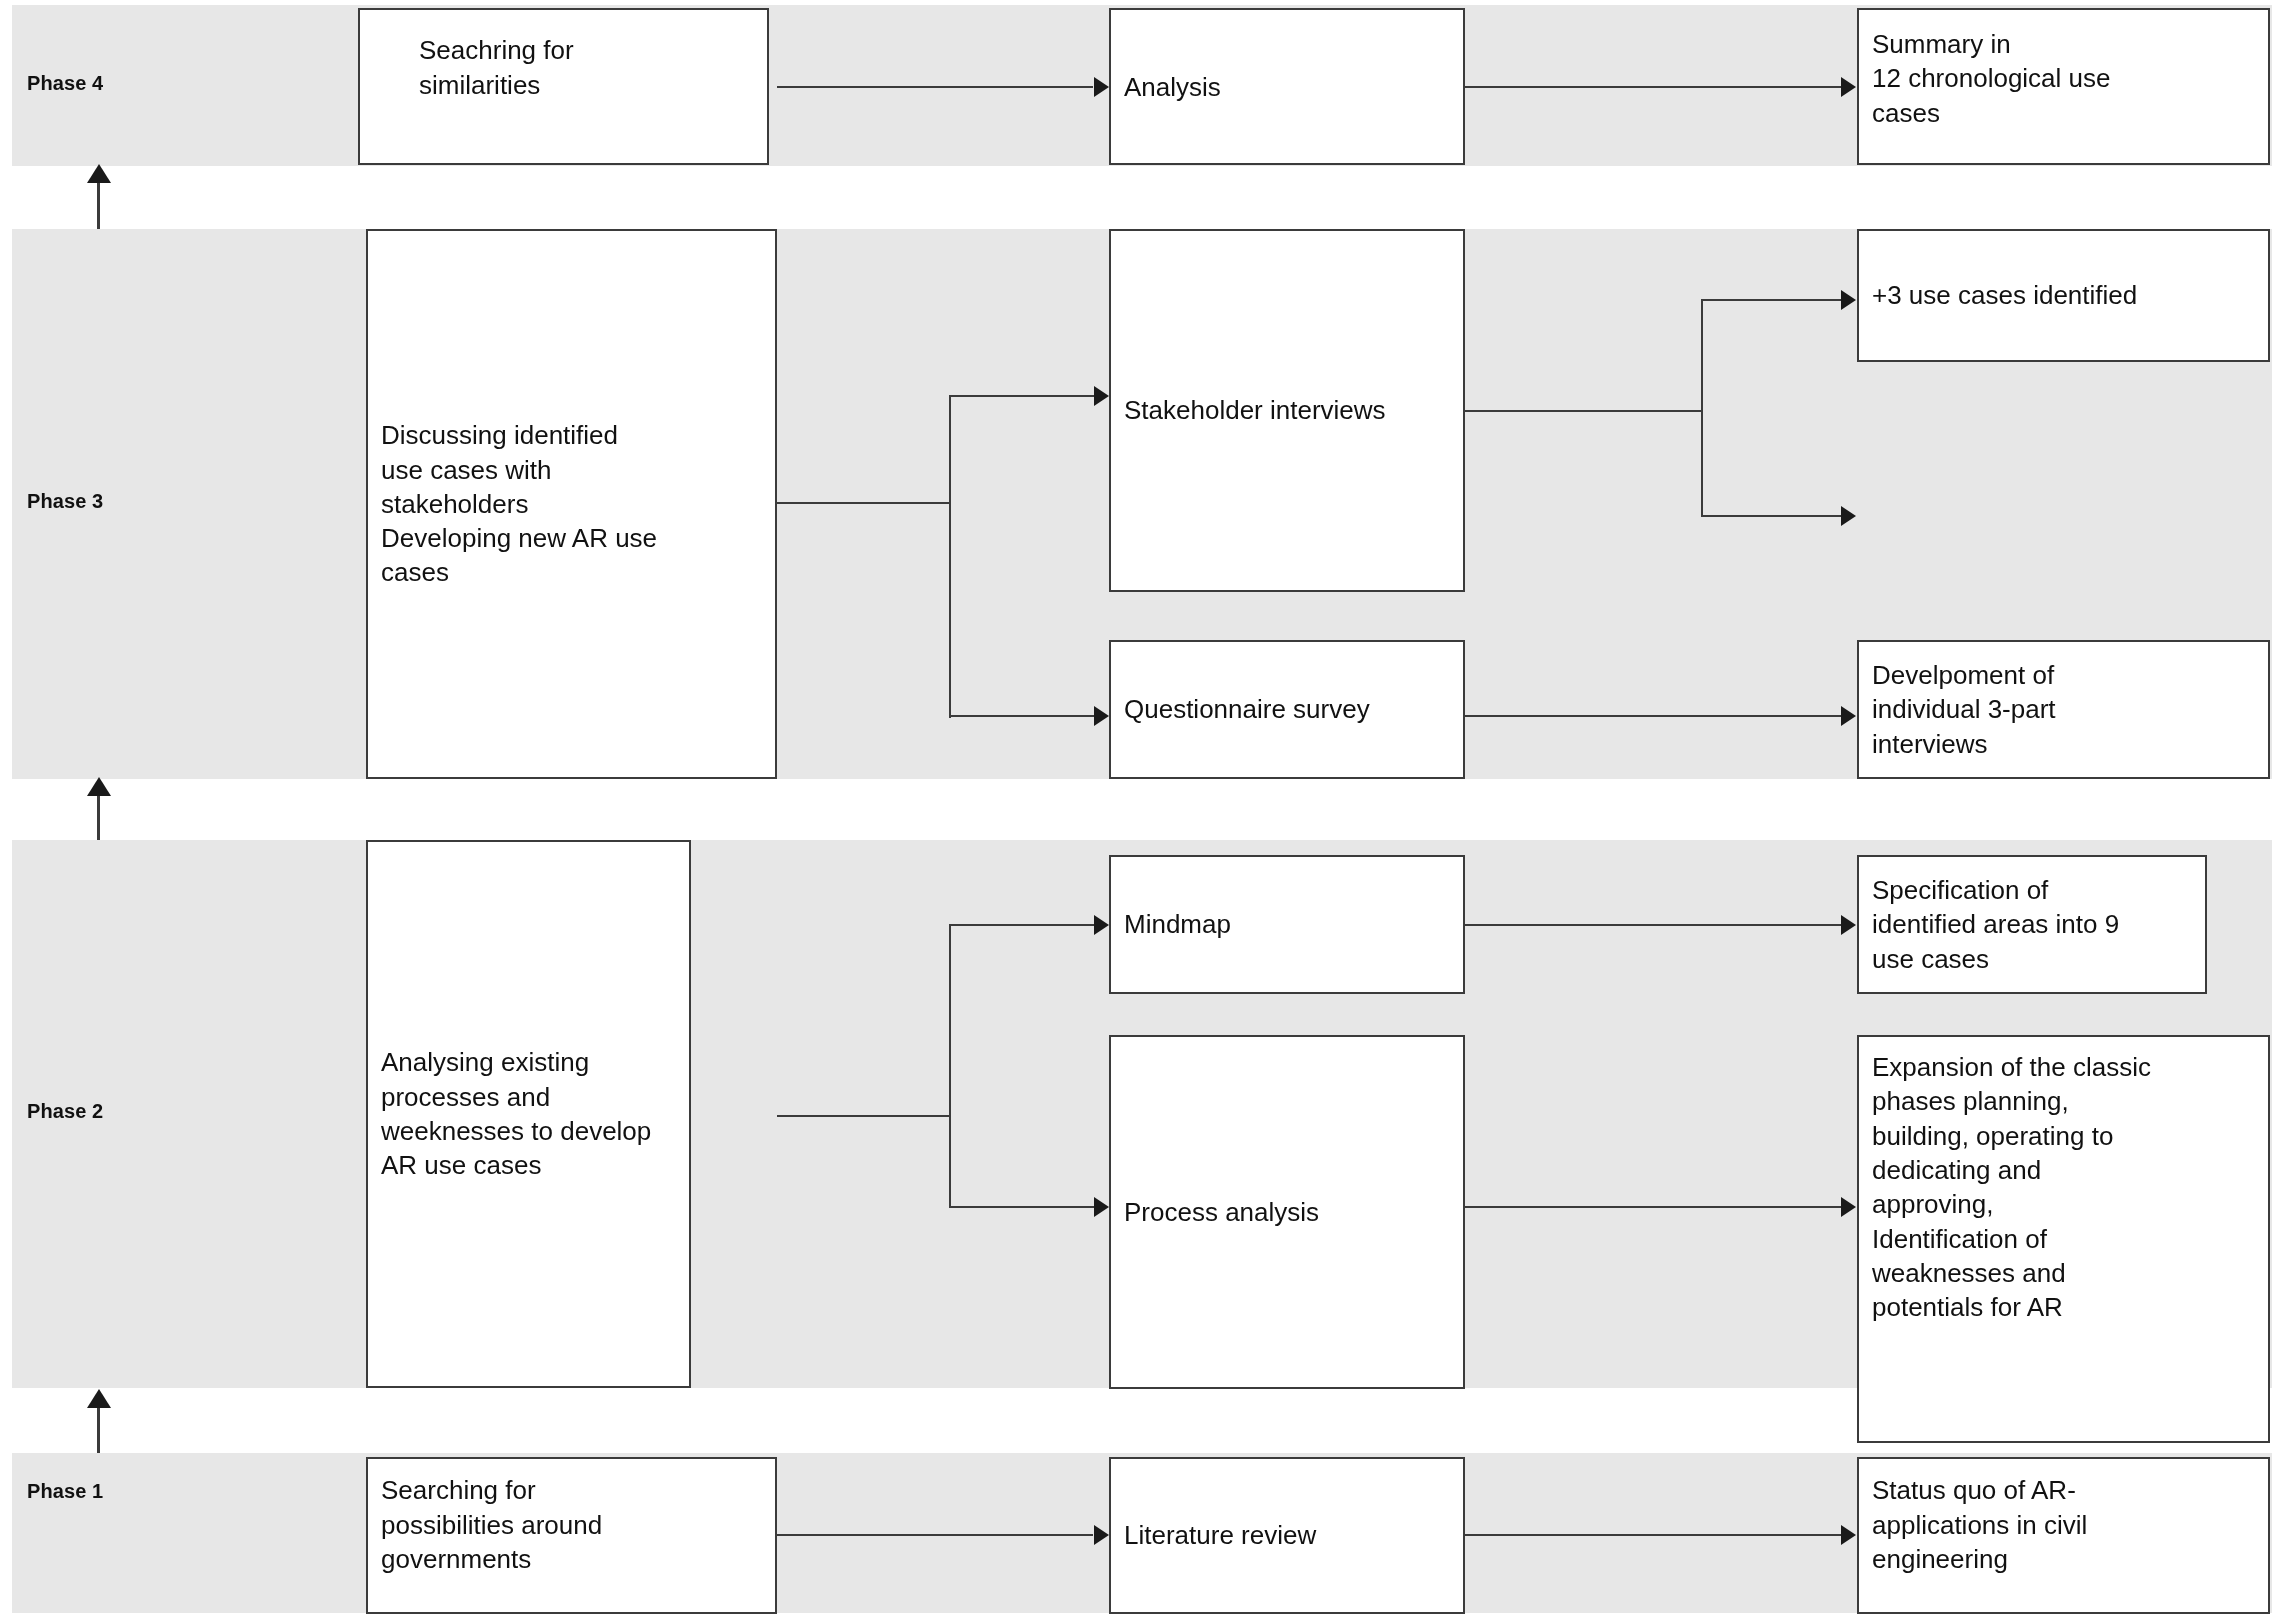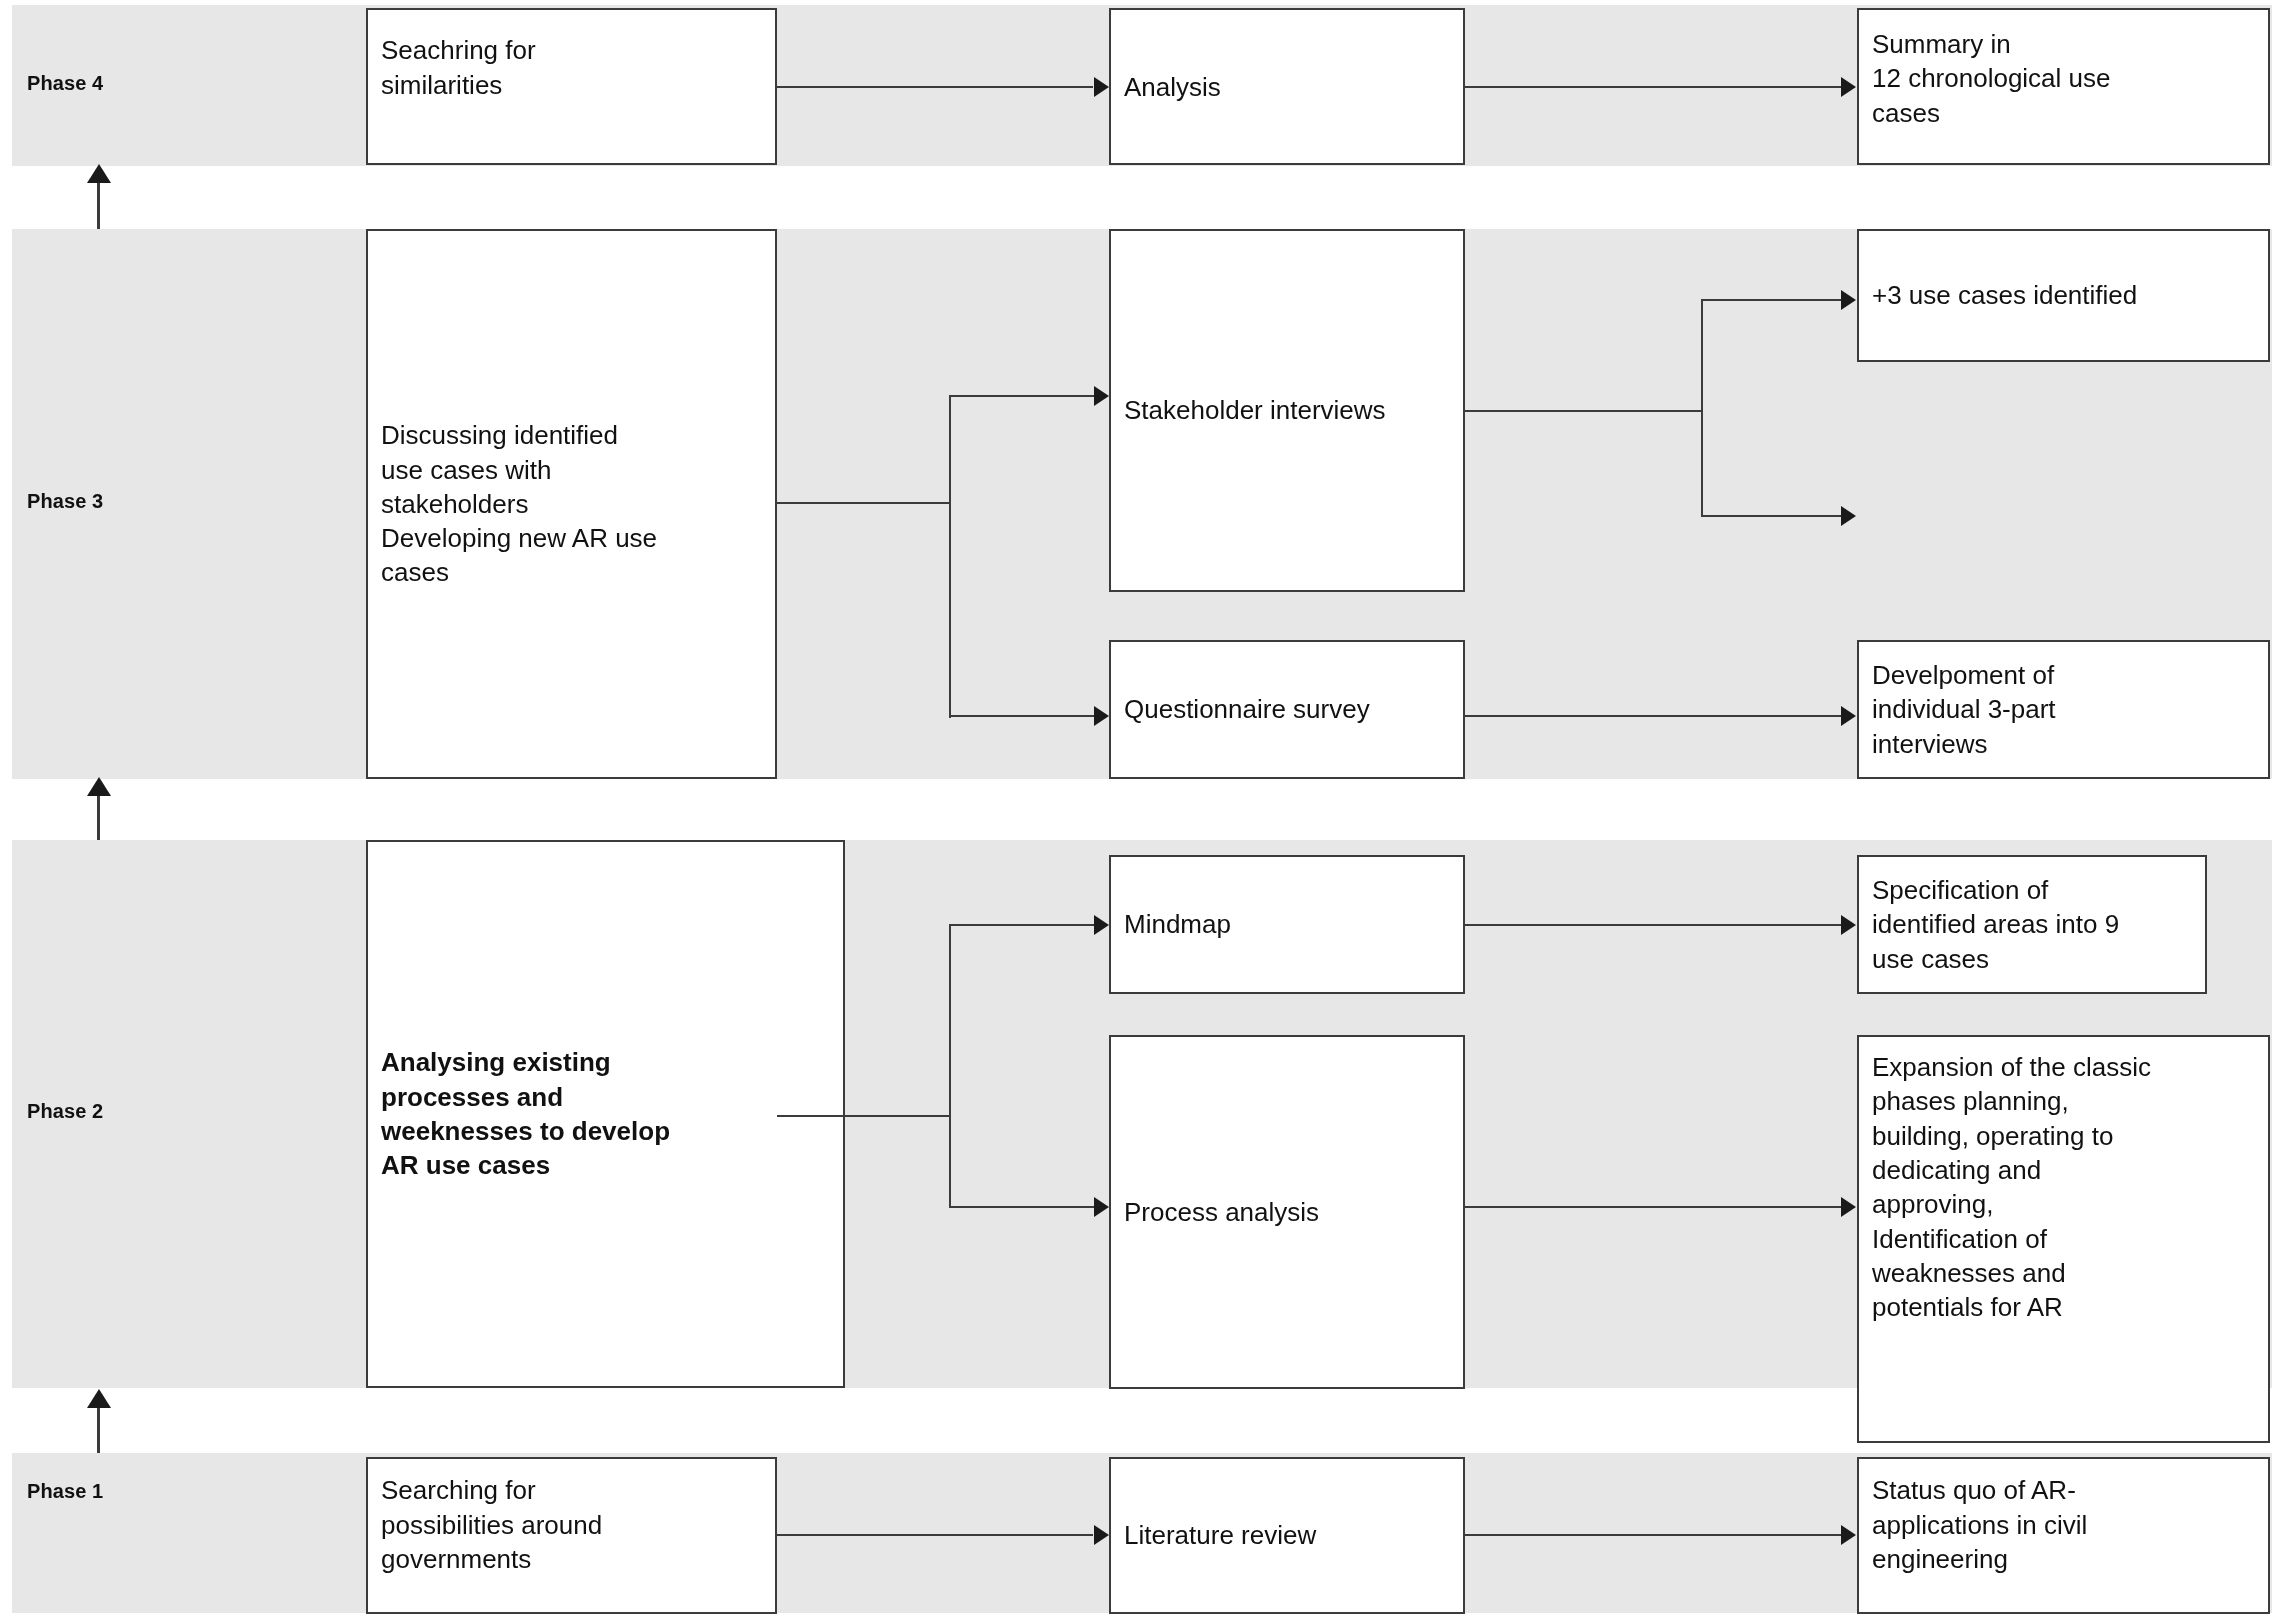--- a/index.html
+++ b/index.html
@@ -24,21 +24,21 @@
            border-right:12px solid transparent;border-bottom:19px solid #1a1a1a;}
 </style>
 </head>
 <body>
 
 <div id="stage">
 
   <div class="band" style="left:12px;top:4.8px;width:2261px;height:161px;"></div>
   <div class="phase-label" style="left:27px;top:72px;">Phase 4</div>
 
-  <div class="node" style="left:366px;top:8.4px;width:411px;height:157px;">
+  <div class="node" style="left:358px;top:8.4px;width:411px;height:157px;padding-left:46px;">
     <span class="txt" style="align-self:flex-start;padding-top:23px;">Seachring for
 similarities</span>
   </div>
 
   <div class="hline" style="left:777px;top:86px;width:316px;"></div>
   <div class="arrow-r" style="left:1094px;top:77px;"></div>
 
   <div class="node" style="left:1109px;top:8.4px;width:356px;height:157px;">
     <span class="txt">Analysis</span>
   </div>
@@ -101,21 +101,21 @@
 individual 3-part
 interviews</span>
   </div>
 
   <div class="vline" style="left:97px;top:795px;width:3px;height:47px;"></div>
   <div class="arrow-u" style="left:87px;top:777px;"></div>
 
   <div class="band" style="left:12px;top:840px;width:2261px;height:548px;"></div>
   <div class="phase-label" style="left:27px;top:1100px;">Phase 2</div>
 
-  <div class="node" style="left:366px;top:840px;width:479px;height:548px;font-weight:bold;">
+  <div class="node" style="left:366px;top:840px;width:325px;height:548px;">
     <span class="txt">Analysing existing
 processes and
 weeknesses to develop
 AR use cases</span>
   </div>
 
   <div class="hline" style="left:777px;top:1115px;width:173px;"></div>
   <div class="vline" style="left:949px;top:924px;height:284px;"></div>
   <div class="hline" style="left:949px;top:924px;width:145px;"></div>
   <div class="arrow-r" style="left:1094px;top:915px;"></div>

